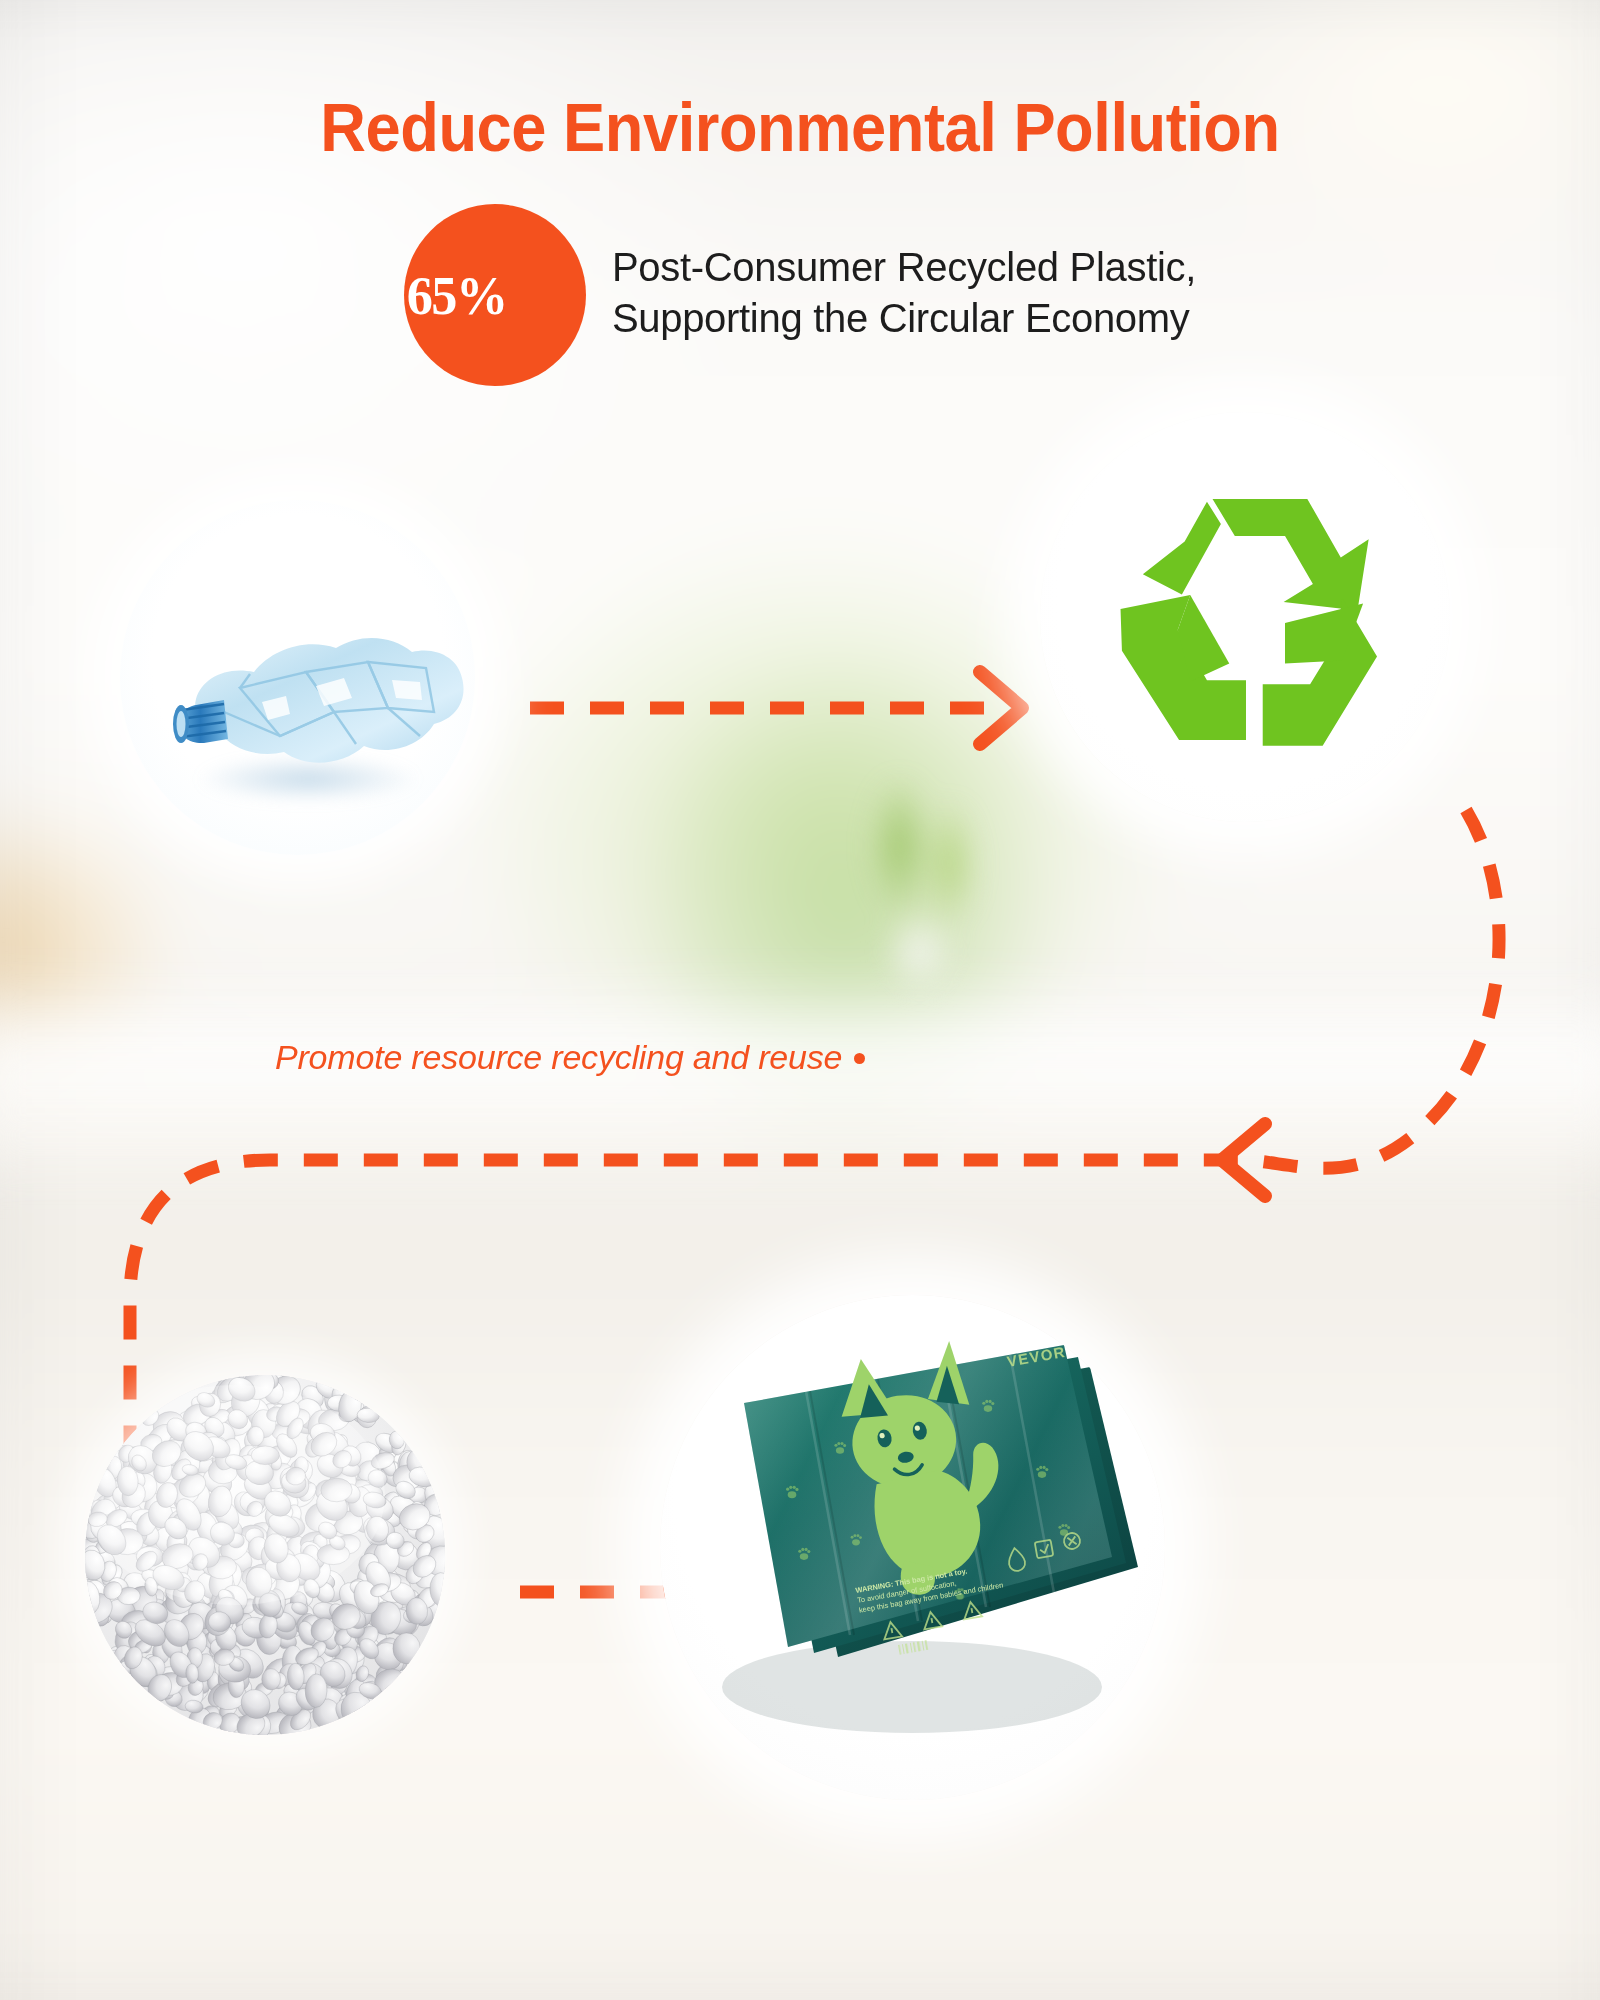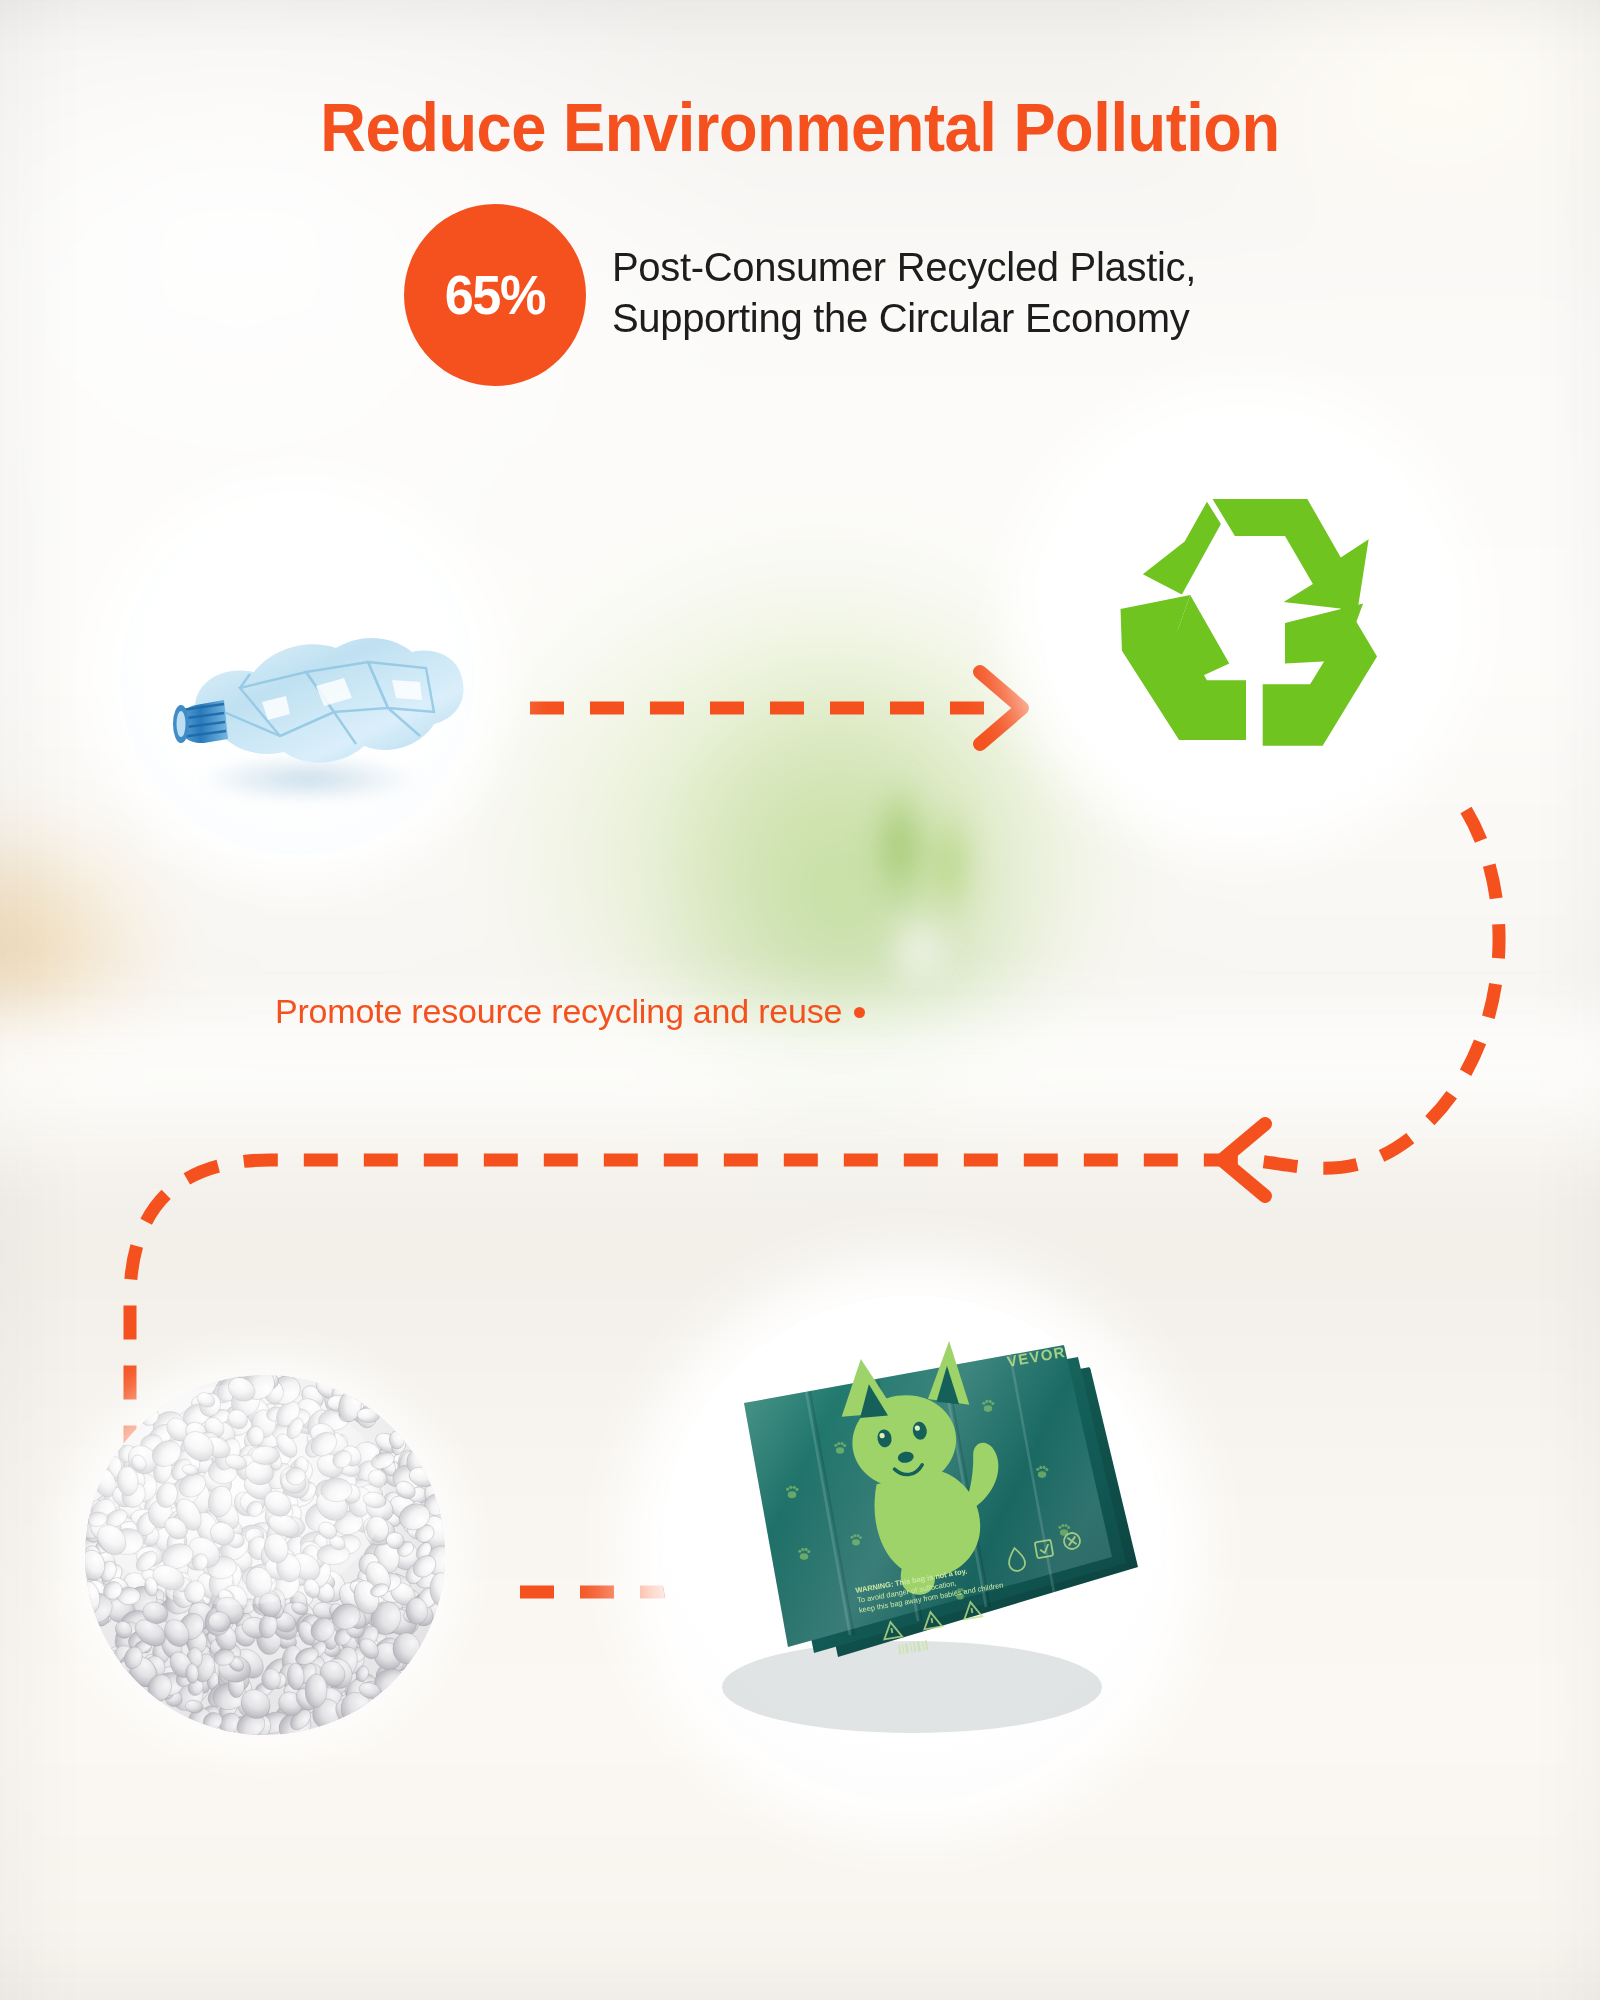--- a/index.html
+++ b/index.html
@@ -91,23 +91,23 @@
     justify-content: center;
     align-items: center;
     gap: 26px;
   }
   .badge {
     width: 182px;
     height: 182px;
     border-radius: 50%;
     display: flex;
     align-items: center;
-    justify-content: center;
     flex: 0 0 auto;
     margin-top: 4px;
+    font-family: Liberation Serif, serif;
   }
   .badge-text {
     color: #ffffff;
     font-weight: 700;
     font-size: 55px;
     letter-spacing: -1.5px;
     transform: scaleX(0.95);
   }
   .subtitle {
     font-size: 40px;
@@ -169,25 +169,26 @@
     background: radial-gradient(circle at 50% 40%, #ffffff 60%, #fafafa 100%);
   }
 
   
   .flow { position: absolute; inset: 0; pointer-events: none; }
 
   
   .caption {
     position: absolute;
     left: 275px;
-    top: 992px;
+    top: 1038px;
     font-size: 34px;
     font-weight: 400;
     letter-spacing: -0.2px;
     white-space: nowrap;
+    font-style: italic;
   }
   .caption .dot {
     display: inline-block;
     width: 11px; height: 11px;
     border-radius: 50%;
     vertical-align: middle;
     margin-left: 12px;
     margin-bottom: 3px;
   }
 </style>

